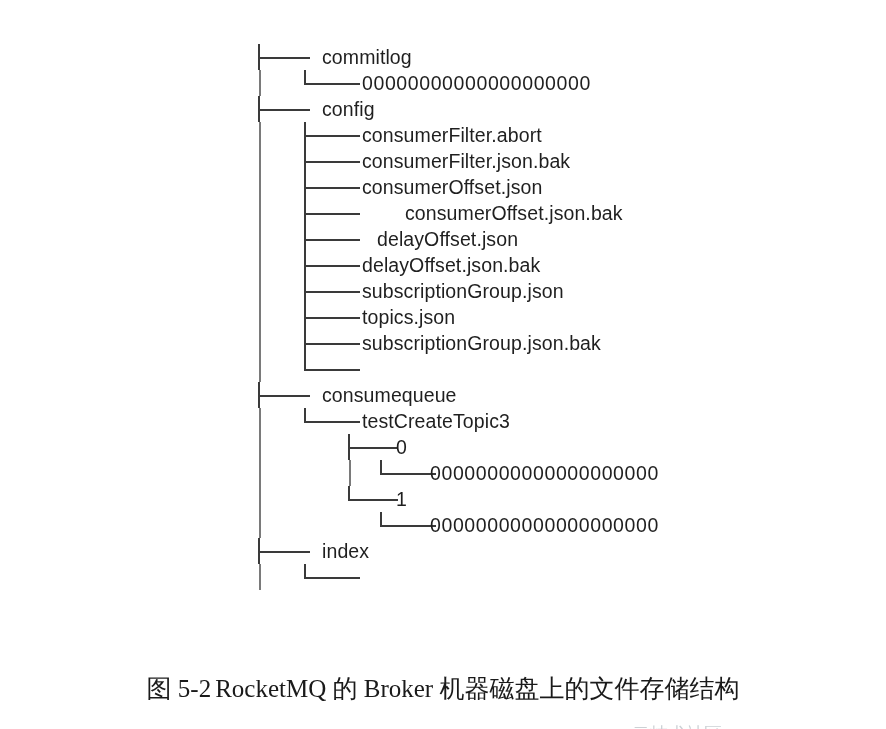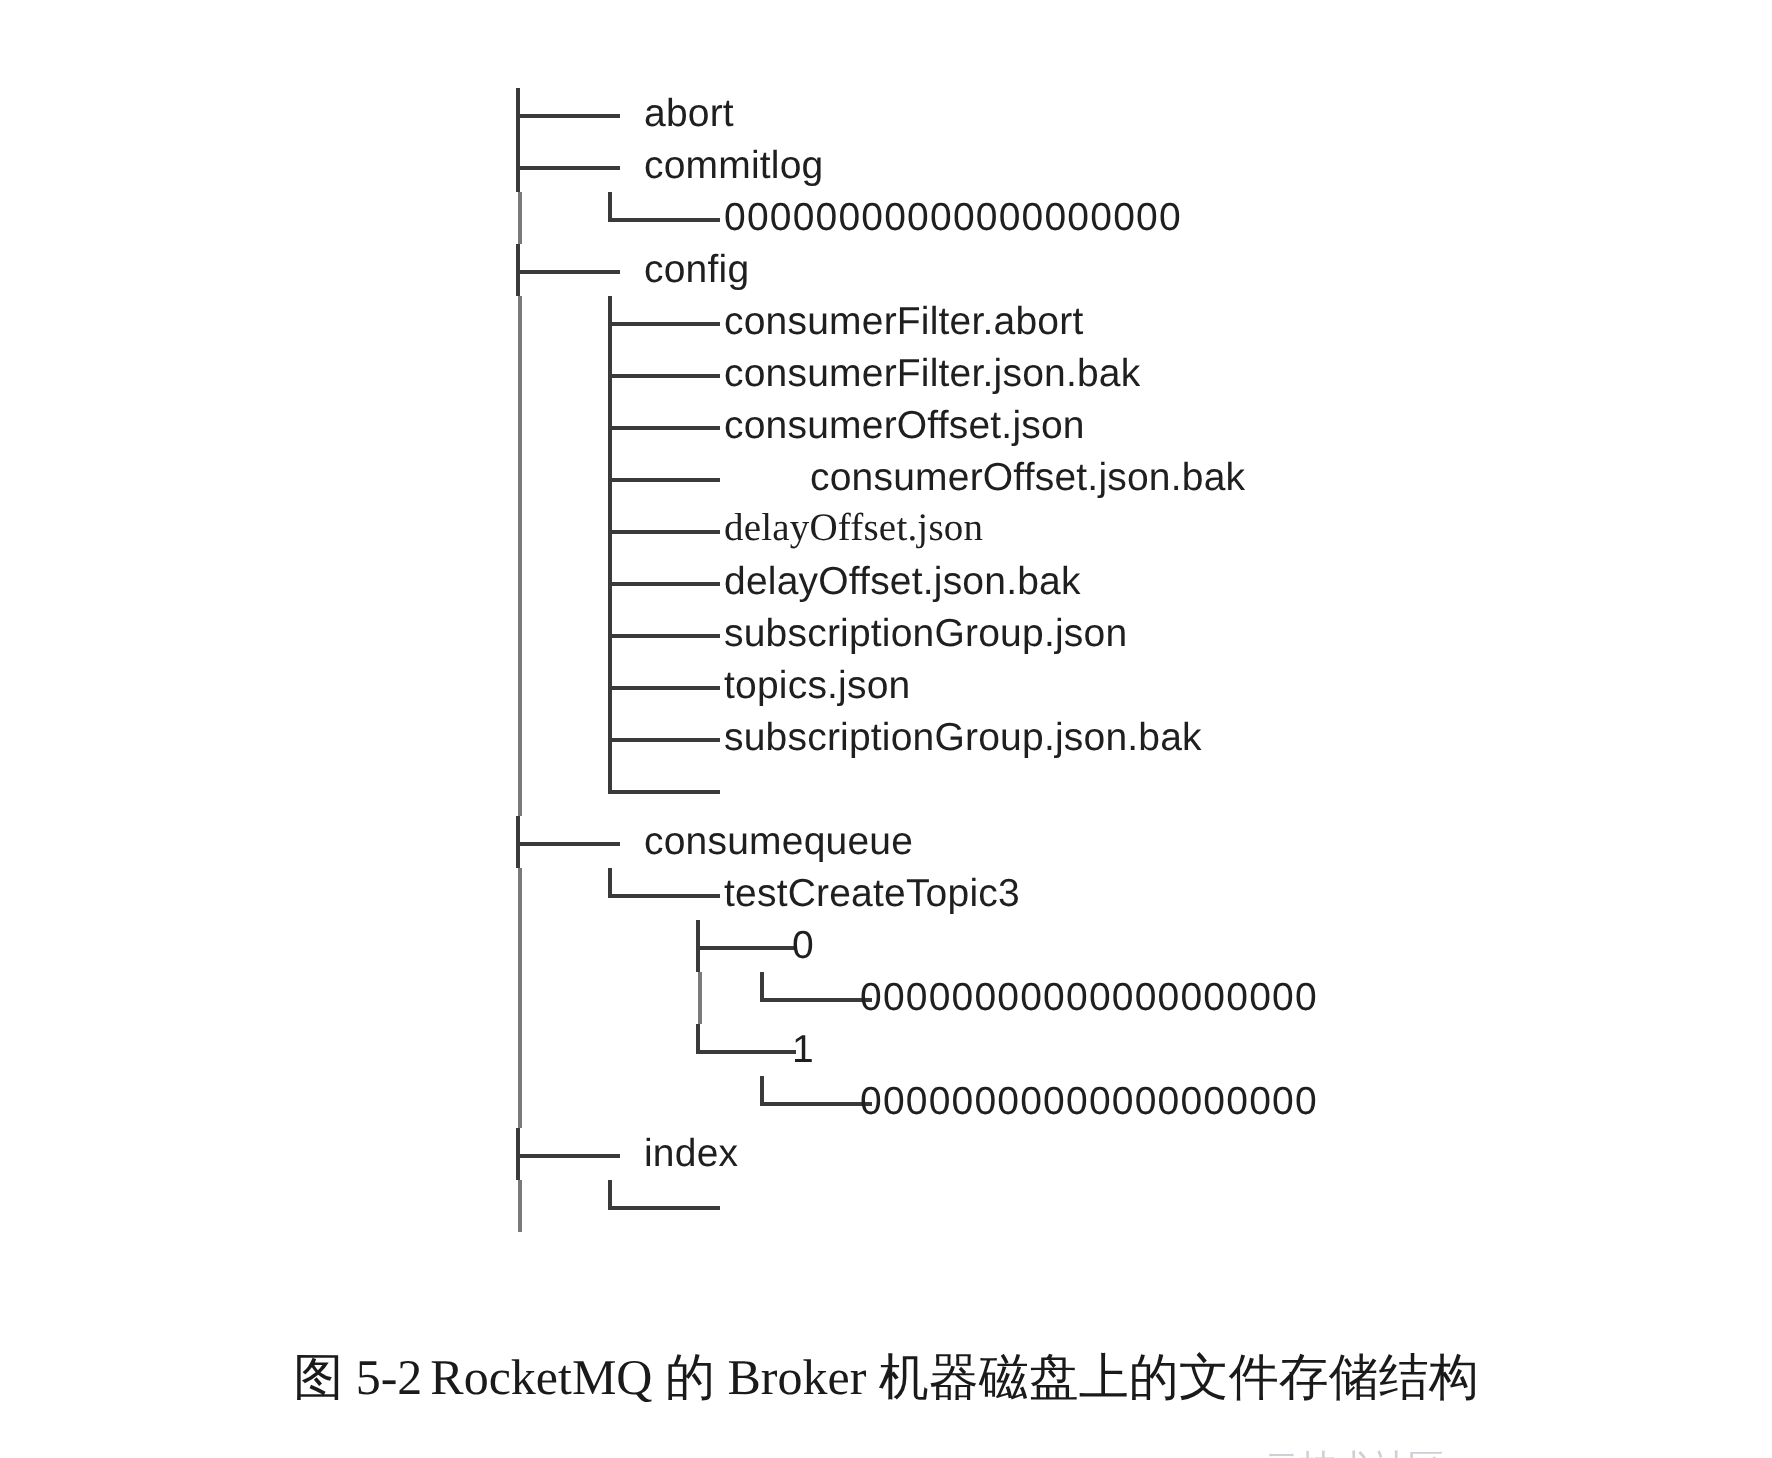--- a/index.html
+++ b/index.html
@@ -116,27 +116,20 @@
 <body>
 
 <div id="figure">
 
   <div id="tree">
       <div class="tree-row">
         <span class="conn tee" style="left: 0px; width: 52px;">
           <span class="vline"></span>
           <span class="hline" style="width: 52px;"></span>
         </span>
-        <span class="tree-label" style="left: 64px;">abort</span>
-      </div>
-      <div class="tree-row">
-        <span class="conn tee" style="left: 0px; width: 52px;">
-          <span class="vline"></span>
-          <span class="hline" style="width: 52px;"></span>
-        </span>
         <span class="tree-label" style="left: 64px;">commitlog</span>
       </div>
       <div class="tree-row">
         <span class="vseg" style="left: 1px;"></span>
         <span class="conn elbow" style="left: 46px; width: 56px;">
           <span class="vline"></span>
           <span class="hline" style="width: 56px;"></span>
         </span>
         <span class="tree-label numeric" style="left: 104px;">00000000000000000000</span>
       </div>
@@ -178,21 +171,21 @@
           <span class="hline" style="width: 56px;"></span>
         </span>
         <span class="tree-label" style="left: 104px; margin-left: 43px;">consumerOffset.json.bak</span>
       </div>
       <div class="tree-row">
         <span class="vseg" style="left: 1px;"></span>
         <span class="conn tee" style="left: 46px; width: 56px;">
           <span class="vline"></span>
           <span class="hline" style="width: 56px;"></span>
         </span>
-        <span class="tree-label" style="left: 104px; font-family: Liberation Serif, serif;">delayOffset.json</span>
+        <span class="tree-label" style="left: 119px;">delayOffset.json</span>
       </div>
       <div class="tree-row">
         <span class="vseg" style="left: 1px;"></span>
         <span class="conn tee" style="left: 46px; width: 56px;">
           <span class="vline"></span>
           <span class="hline" style="width: 56px;"></span>
         </span>
         <span class="tree-label" style="left: 104px;">delayOffset.json.bak</span>
       </div>
       <div class="tree-row">

